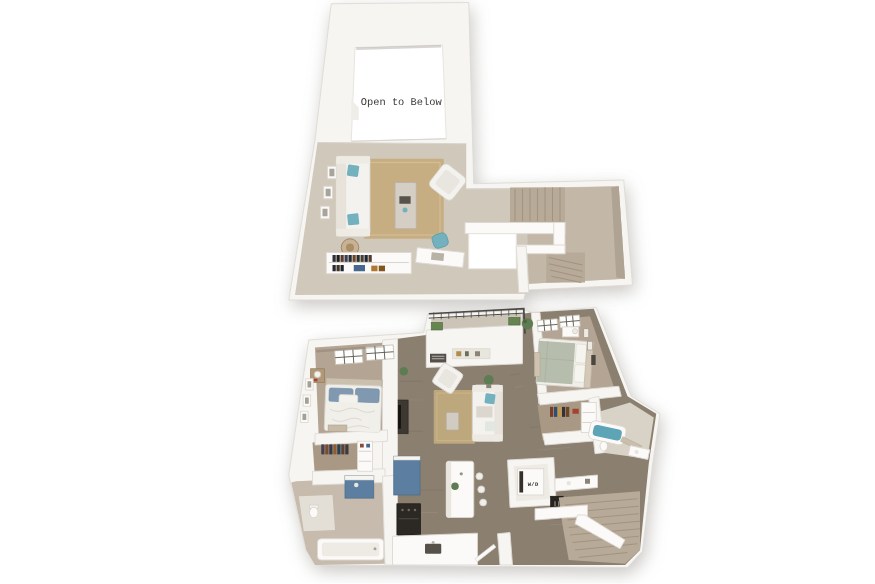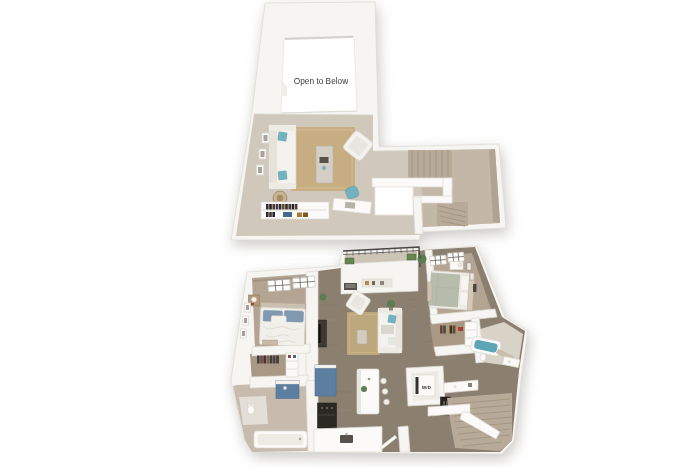--- a/index.html
+++ b/index.html
@@ -1,17 +1,17 @@
 <!DOCTYPE html>
 <html style="--background: #ffffff; --wall: #f6f5f2; --wall_edge: #dedad3; --loft_floor: #d0c8bb; --loft_floor_dark: #c3b8a8; --stair_tread: #b7aa98; --carpet: #b4a493; --carpet_dark: #a89884; --wood: #8b7f70; --tile: #c6bbac; --rug: #c7ae82; --rug_lower: #bda77d; --teal: #72b1bd; --teal_dark: #5ca4b6; --cabinet_blue: #5c7fa1; --pillow_blue: #8099b1; --sage: #b6bdad; --plant: #5e7c52; --railing: #4b4946; --dark_item: #2e2b27; --furniture_white: #f4f2ee; --text: #3b3936;"><head>
 <meta charset="utf-8">
 <style>
   html,body{margin:0;padding:0;background:#ffffff;}
   .canvas{position:relative;width:700px;height:467px;background:var(--background,#ffffff);overflow:hidden;
-          font-family:Liberation Sans, sans-serif;}
+          font-family:Liberation Mono, monospace;}
   svg.plan{position:absolute;filter:drop-shadow(2px 5px 7px rgba(80,72,62,.30));}
   #upper-plan{left:223px;top:0;}
   #lower-plan{left:220px;top:245px;}
 
   .wall{fill:var(--wall,#f6f5f2);stroke:var(--wall_edge,#dedad3);stroke-width:.7;}
   .void{fill:#ffffff;stroke:#e8e5df;stroke-width:.8;}
   .floor-loft{fill:var(--loft_floor,#d0c8bb);}
   .floor-wing{fill:var(--loft_floor_dark,#c3b8a8);}
   .carpet{fill:var(--carpet,#b4a493);}
   .carpet-d{fill:var(--carpet_dark,#a89884);}

